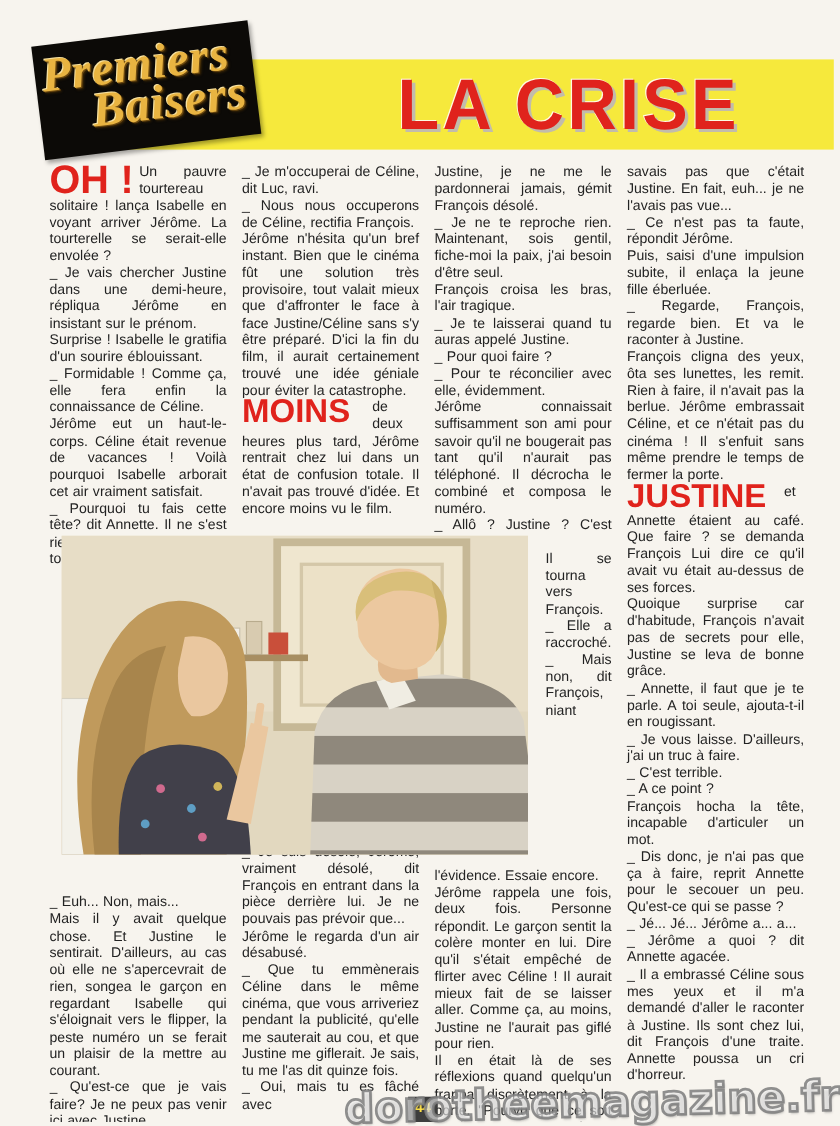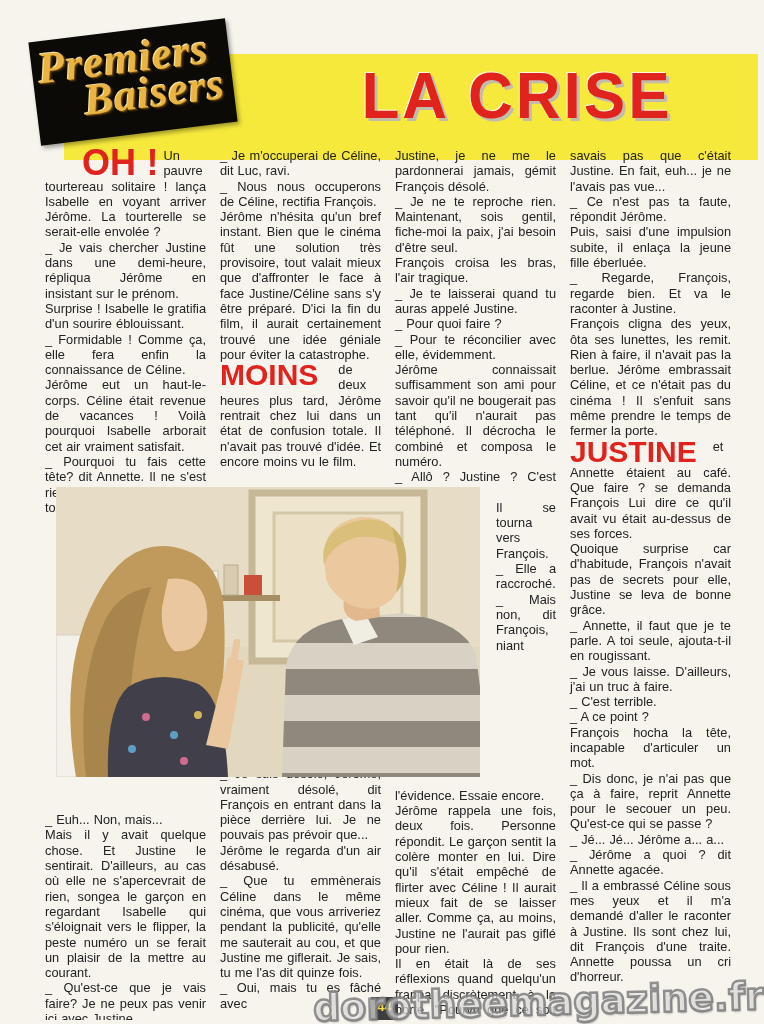--- a/index.html
+++ b/index.html
@@ -3,21 +3,21 @@
 <meta charset="utf-8">
 <style>
   html,body { margin:0; padding:0; background:#9a9a9a; }
   .page {
     position:relative; width:764px; height:1024px; margin:0 auto;
     background:#f7f4ee; overflow:hidden;
     font-family:"Liberation Sans", sans-serif;
   }
   
   .banner {
-    position:absolute; left:64px; top:54px; width:694px; height:106px;
+    position:absolute; left:64px; top:54px; width:694px; height:82px;
     background:#f6e93c;
   }
   .banner h1 {
     margin:0; height:82px; line-height:84px; padding-left:212px;
     text-align:center; font-size:62px; font-weight:bold; letter-spacing:3px;
     color:#e0231c; transform:scaleY(1.05);
     text-shadow:3px 3px 0 #c2bcab, -1px -1px 0 #fffbe2;
   }
   .logo {
     position:absolute; left:34px; top:30px; width:198px; height:104px;
@@ -35,21 +35,21 @@
   .columns {
     position:absolute; left:45px; top:148px; width:688px; height:872px;
     display:flex; gap:14px; overflow:hidden;
   }
   .col { width:161px; flex:0 0 161px; }
   p.para {
     margin:0; text-align:justify; font-size:12.8px; line-height:15.3px;
     color:#222; word-spacing:0.5px;
   }
   .runin { float:left; color:#e0231c; font-weight:bold; letter-spacing:0; }
-  .runin-oh      { font-size:36px; line-height:29px; margin-right:5px;margin-left:37px; }
+  .runin-oh      { font-size:36px; line-height:29px; margin-right:5px; }
   .runin-moins   { font-size:30px; line-height:26px; margin-right:20px; }
   .runin-justine { font-size:30px; line-height:26px; margin-right:16px; }
   .sect { margin-top:11px; }
   .photo-spacer { height:297px; }
   .photo-intrusion { float:left; width:94px; height:288px; margin-right:7px; }
   
   .photo {
     position:absolute; left:56px; top:487px; width:424px; height:290px;
     overflow:hidden; background:#e6dcc4;
   }

